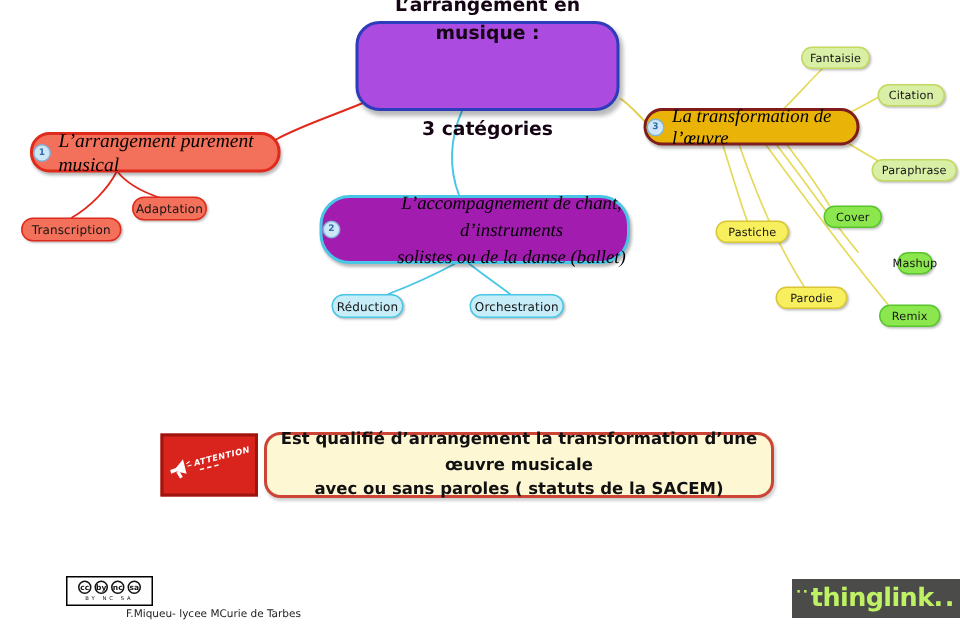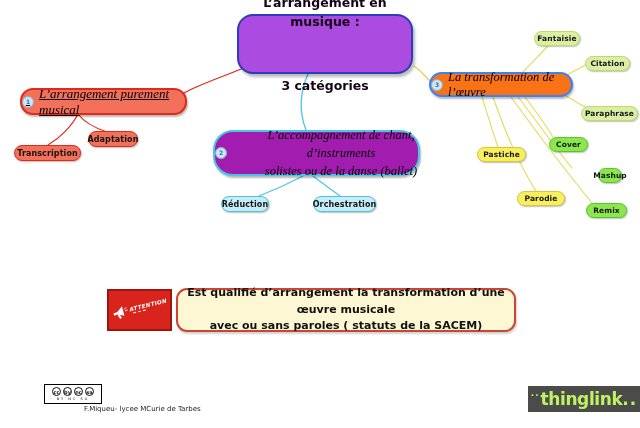--- a/index.html
+++ b/index.html
@@ -11,22 +11,22 @@
           font-weight:700;font-size:12.5px;line-height:1.55;text-align:center;color:#140414;
           box-shadow:2px 3px 3px rgba(0,0,0,.28);gap:44px;}
   .cat{font-family:"Liberation Serif","DejaVu Serif",serif;font-style:italic;color:#000;
        box-shadow:1px 2px 2px rgba(0,0,0,.28);}
   .cat .badge{width:10px;height:10px;border-radius:50%;background:#cfe6f7;border:1px solid #7fb3d9;
        color:#2f6ea8;font-family:"DejaVu Sans",sans-serif;font-style:normal;font-weight:700;
        font-size:6px;line-height:10px;text-align:center;flex:0 0 auto;margin-right:5px;}
   .cat-red{background:#f3705a;border:2px solid #e02a1c;border-radius:13px;font-size:13px;}
   .cat-blue{background:#a21caf;border:2px solid #49c6e6;border-radius:20px;font-size:12.5px;
             text-align:center;line-height:1.45;gap:32px;}
-  .cat-green{background:#f97316;border:2px solid #3b82f6;border-radius:13px;font-size:12.5px;}
-  .kid{border-radius:8px;font-weight:700;font-size:8px;color:#151515;letter-spacing:.1px;
+  .cat-green{background:#eab308;border:2px solid #7f1d1d;border-radius:13px;font-size:12.5px;}
+  .kid{border-radius:8px;font-weight:400;font-size:8px;color:#151515;letter-spacing:.1px;
        box-shadow:1px 1px 1.5px rgba(0,0,0,.25);justify-content:center;}
   .kid-red{background:#f3705a;border:1.5px solid #e02a1c;}
   .kid-blue{background:#c6edf8;border:1.5px solid #49c6e6;}
   .kid-pale{background:#d9efa6;border:1.5px solid #c3d95f;}
   .kid-bright{background:#8ce74e;border:1.5px solid #58c52c;}
   .kid-yellow{background:#f7ef5d;border:1.5px solid #d9c637;}
   .note{position:absolute;left:176px;top:288px;width:340px;height:44px;box-sizing:border-box;
         background:#fdf7d4;border:2px solid #cc4436;border-radius:11px;z-index:2;
         display:flex;flex-direction:column;align-items:center;justify-content:center;
         font-weight:700;font-size:11px;line-height:1.5;color:#111;text-align:center;
@@ -75,21 +75,21 @@
       <path d="M482,97 C487,113 492,130 498,147" stroke="#e4da58" stroke-width="1.1"></path>
       <path d="M493,97 C503,126 518,163 536,191" stroke="#e4da58" stroke-width="1.1"></path>
     </g>
   </svg>
 
   <div class="node title-node" style="left:237px;top:14px;width:176px;height:60px;flex-direction:column;">
     <div>L’arrangement en musique :</div>
     <div>3 catégories</div>
   </div>
 
-  <div class="node cat cat-red" style="left:20px;top:88px;width:167px;height:27px;text-decoration:underline;">
+  <div class="node cat cat-red" style="left:20px;top:88px;width:167px;height:27px;">
     <span class="badge">1</span>
     <span>L’arrangement purement musical</span>
   </div>
   <div class="node kid kid-red" style="left:88px;top:131px;width:50px;height:16px;">
     <span>Adaptation</span>
   </div>
   <div class="node kid kid-red" style="left:14px;top:145px;width:67px;height:16px;">
     <span>Transcription</span>
   </div>
 

